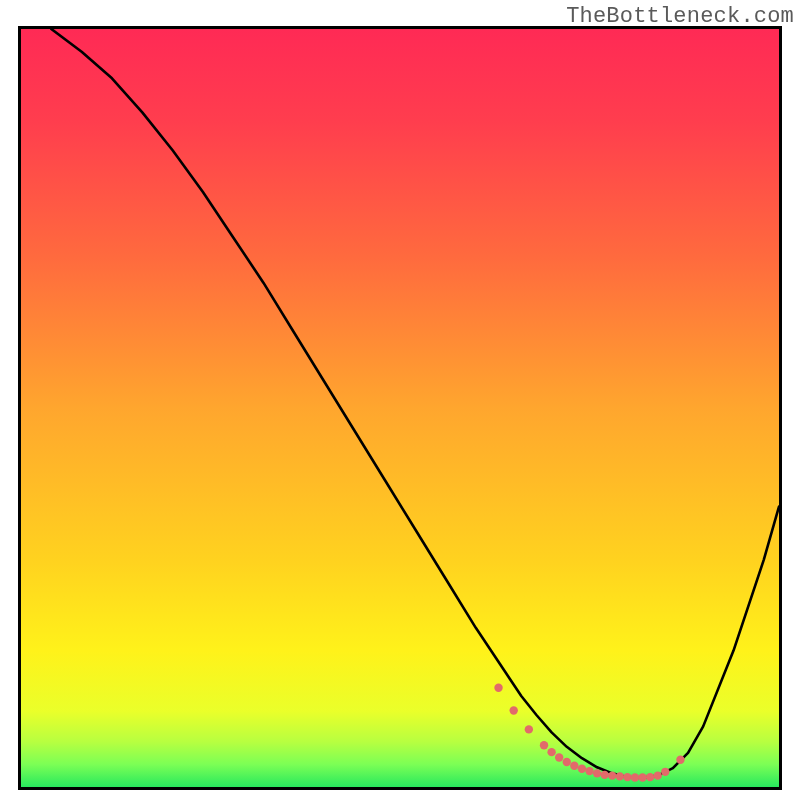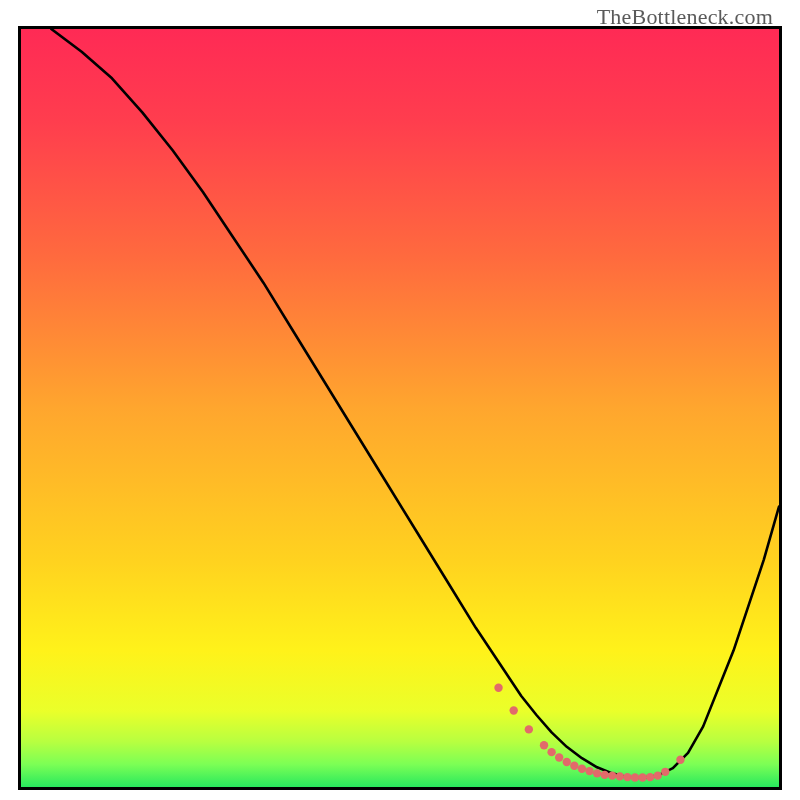--- a/index.html
+++ b/index.html
@@ -7,25 +7,25 @@
     padding: 0;
     width: 800px;
     height: 800px;
     background: #ffffff;
     font-family: Arial, Helvetica, sans-serif;
     overflow: hidden;
   }
   .watermark {
     position: absolute;
     top: 4px;
-    right: 27px;
+    right: 6px;
     color: #5a5a5a;
     font-size: 22px;
     letter-spacing: 0.2px;
-    font-family: Liberation Serif, serif;
+    font-family: Liberation Mono, monospace;
   }
   .plot-wrap {
     position: absolute;
     left: 18px;
     top: 26px;
     width: 764px;
     height: 764px;
     box-sizing: border-box;
     border: 3px solid #000000;
     overflow: hidden;

